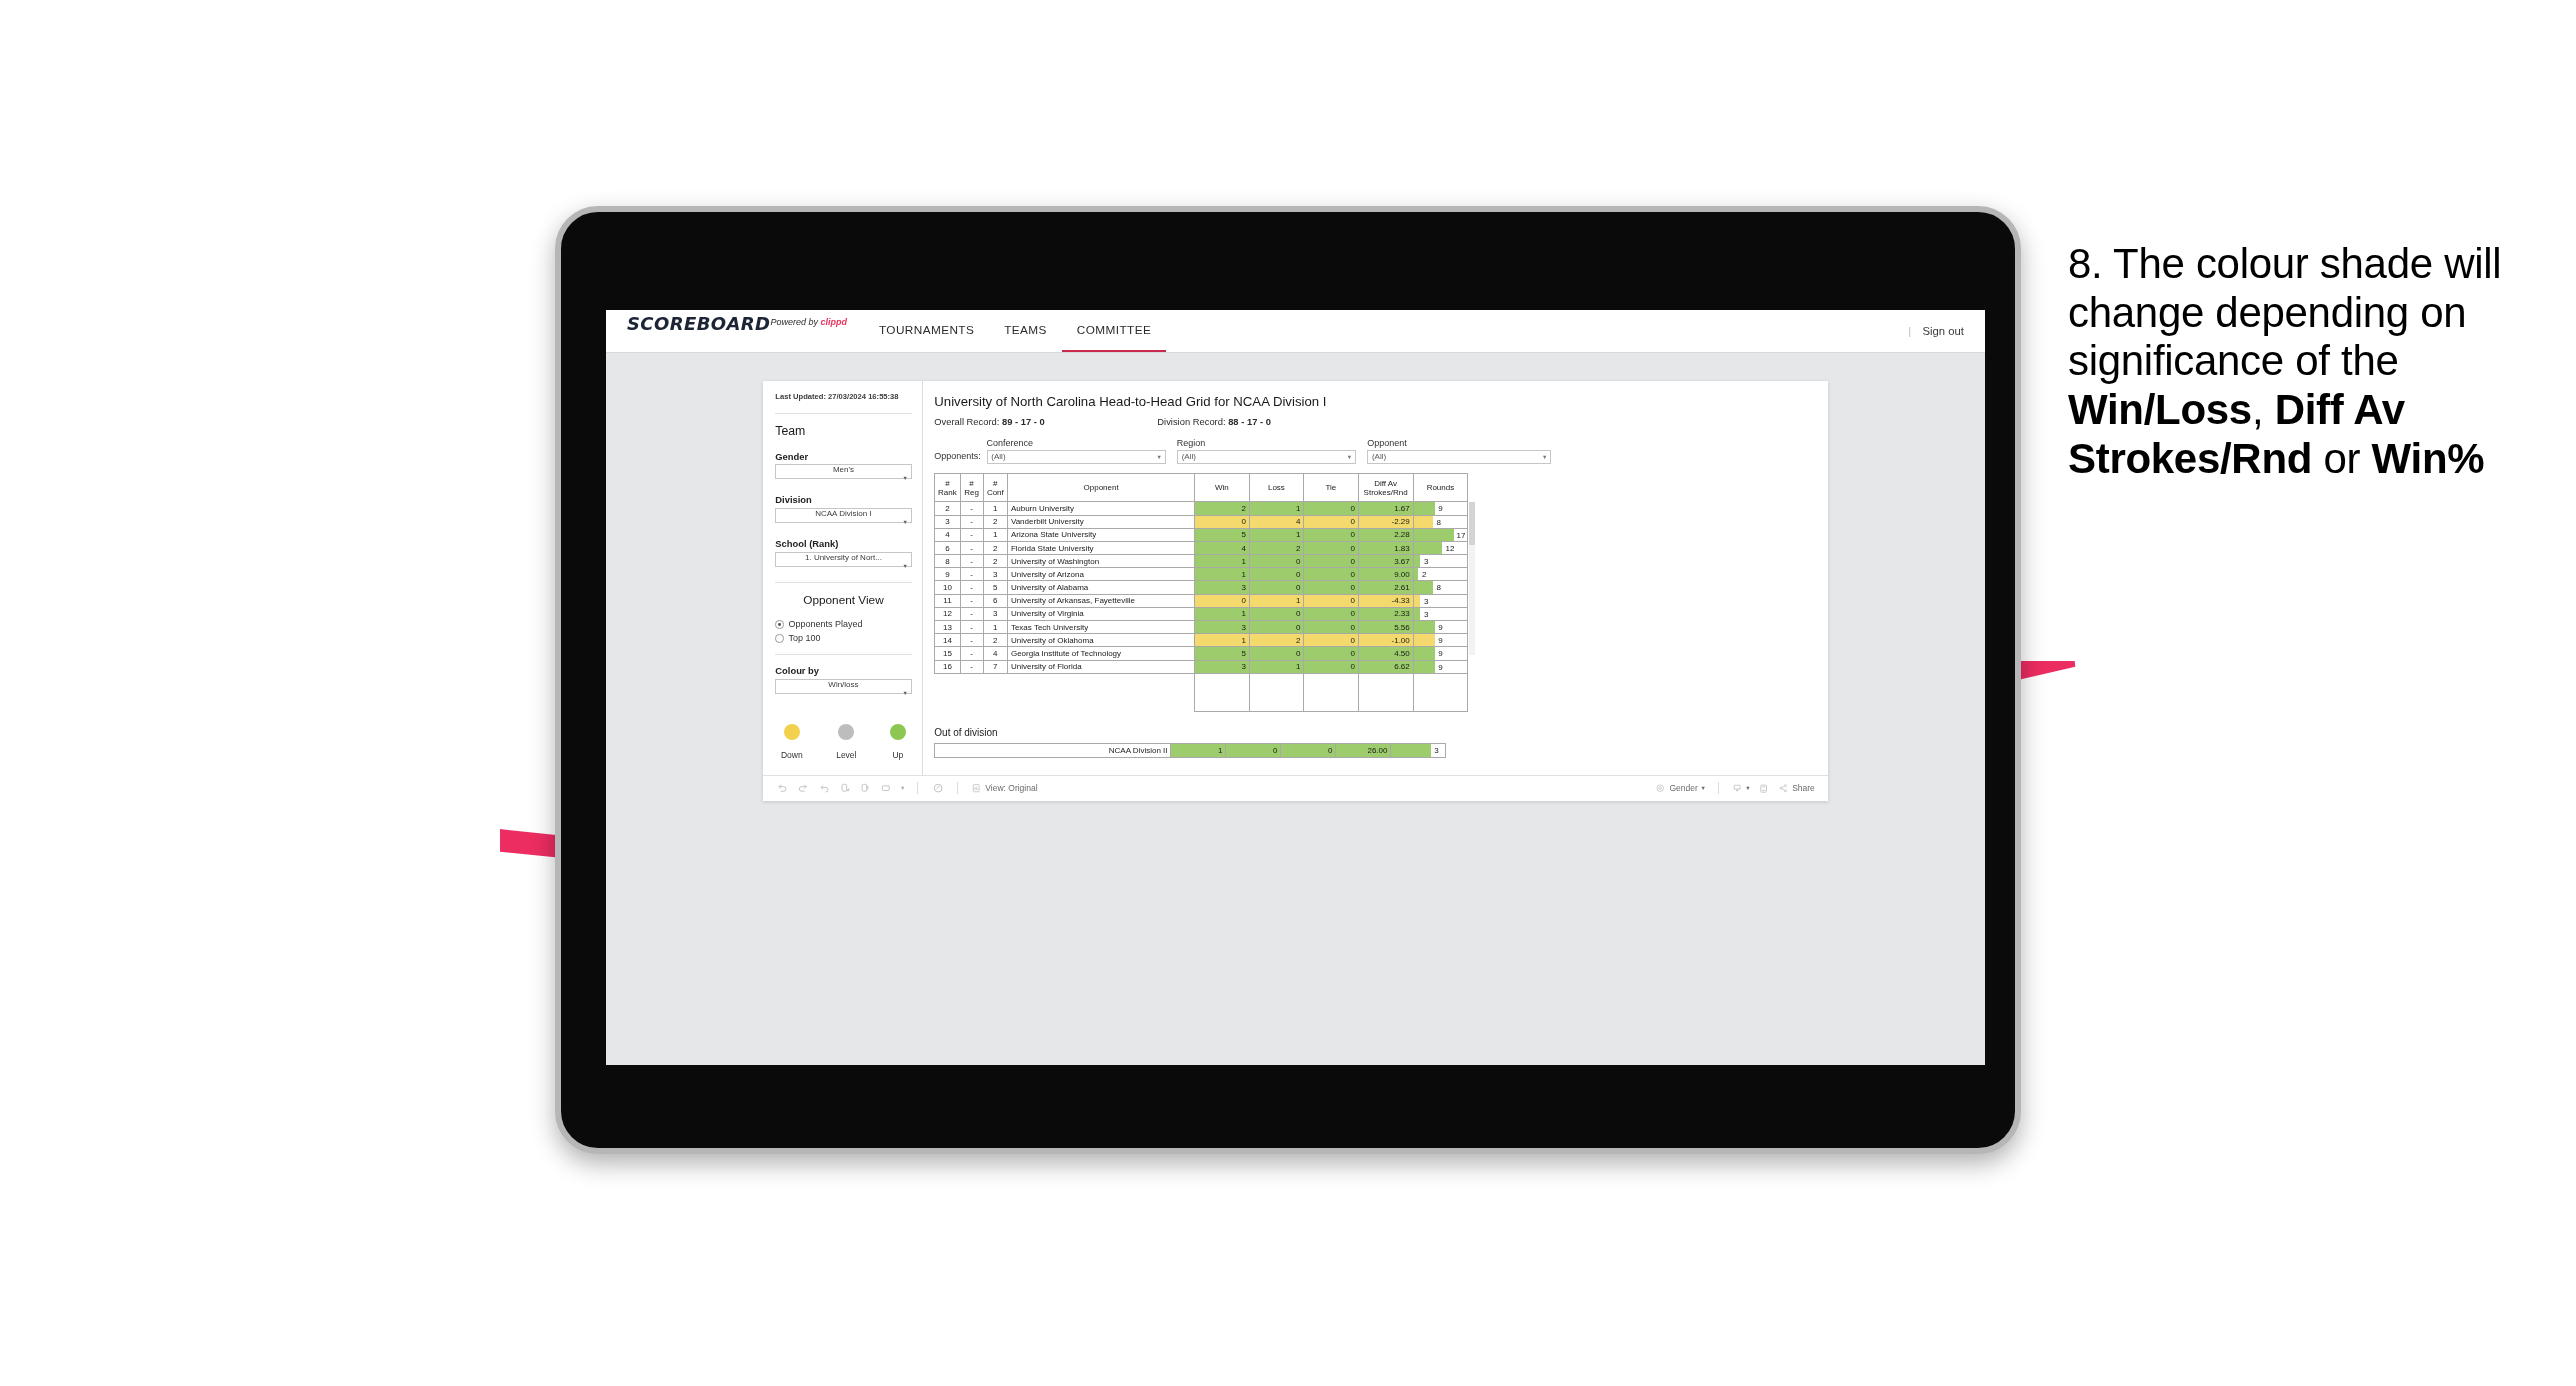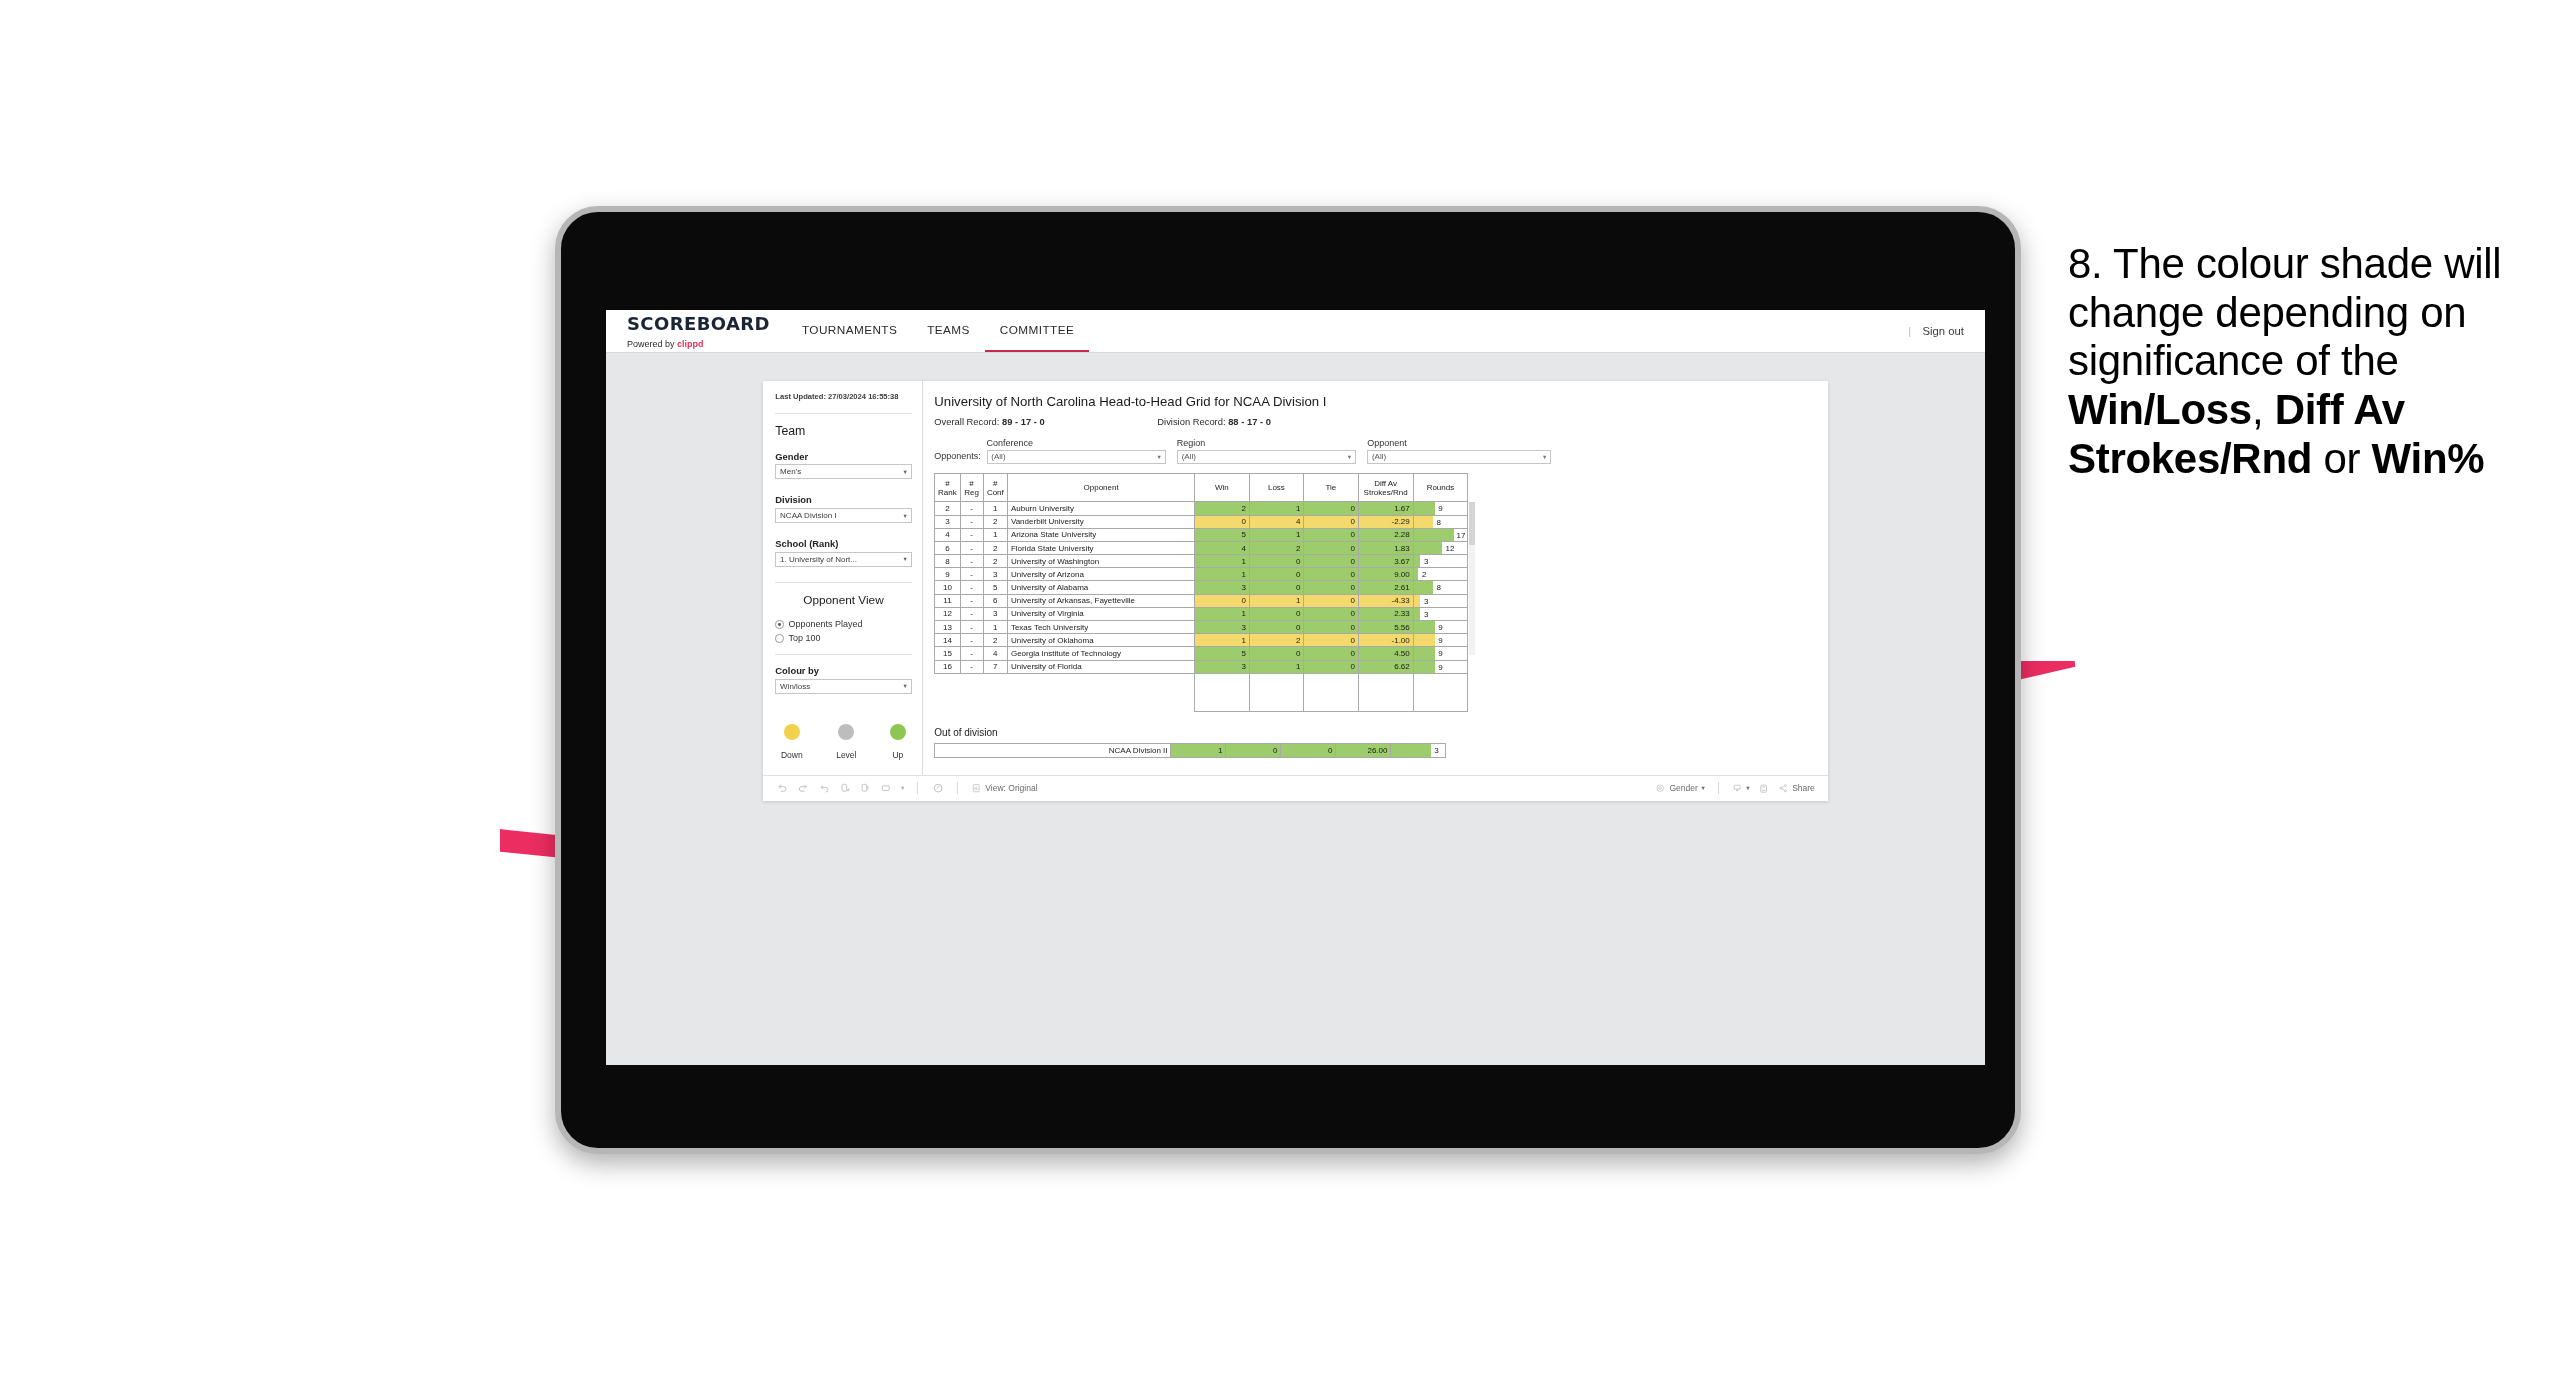--- a/index.html
+++ b/index.html
@@ -40,21 +40,21 @@
     background: #e6e7e9;
     overflow: hidden;
   }
 
   
   #topbar {
     height: 43px; background: #fff;
     display: flex; align-items: stretch;
     border-bottom: 0.9px solid #d9d9d9;
   }
-  .brand { padding: 4.7px 17px 2.8px 21px; display:flex; flex-direction:column; justify-content:space-between; }
+  .brand { padding: 4.7px 17px 2.8px 21px; display:flex; flex-direction:row; justify-content:flex-start;font-style:italic; }
   .brand-name {
     font-family: "DejaVu Sans", sans-serif;
     font-weight: 700; font-size: 18px; letter-spacing: 0.4px;
     color: #1c2536; line-height: 1;
   }
   .brand-sub { font-size: 9px; color: #2b2b2b; margin-top: 2.8px; }
   .brand-sub .pink { color: #e8335c; font-weight: 700; }
   .topnav { display: flex; align-items: stretch; }
   .topnav a {
     display: flex; align-items: center; padding: 8px 15px;
@@ -95,21 +95,21 @@
   }
   .updated { font-size: 7.6px; color: #3c3c3c; font-weight: 700; line-height: 1.35; }
   .rule { height: 0.9px; background: #e2e2e2; margin: 10.4px 0; }
   .panel-h { font-size: 12.3px; color: #1a1a1a; margin-bottom: 12.3px; }
   .panel-h.center { text-align: center; font-size: 11.8px; }
   .field-label { font-size: 9.4px; color: #222; font-weight: 700; margin-bottom: 2.8px; }
   .field { margin-bottom: 15px; }
   .select {
     height: 15px; border: 0.9px solid #c6c6c6; background: #fff;
     display: flex; align-items: center; padding: 0 3.8px;
-    font-size: 8px; color: #3a3a3a;
+    font-size: 8px; color: #3a3a3a; flex-direction: column;
   }
   .select .caret { margin-left: auto; font-size: 6.6px; color: #666; }
   .radio-row { display: flex; align-items: center; gap: 4.7px; margin-bottom: 3.8px; }
   .radio {
     width: 8.5px; height: 8.5px; border-radius: 50%;
     border: 0.9px solid #9a9a9a; background: #fff; flex: none;
     position: relative;
   }
   .radio.on::after {
     content: ""; position: absolute; left: 1.9px; top: 1.9px;

